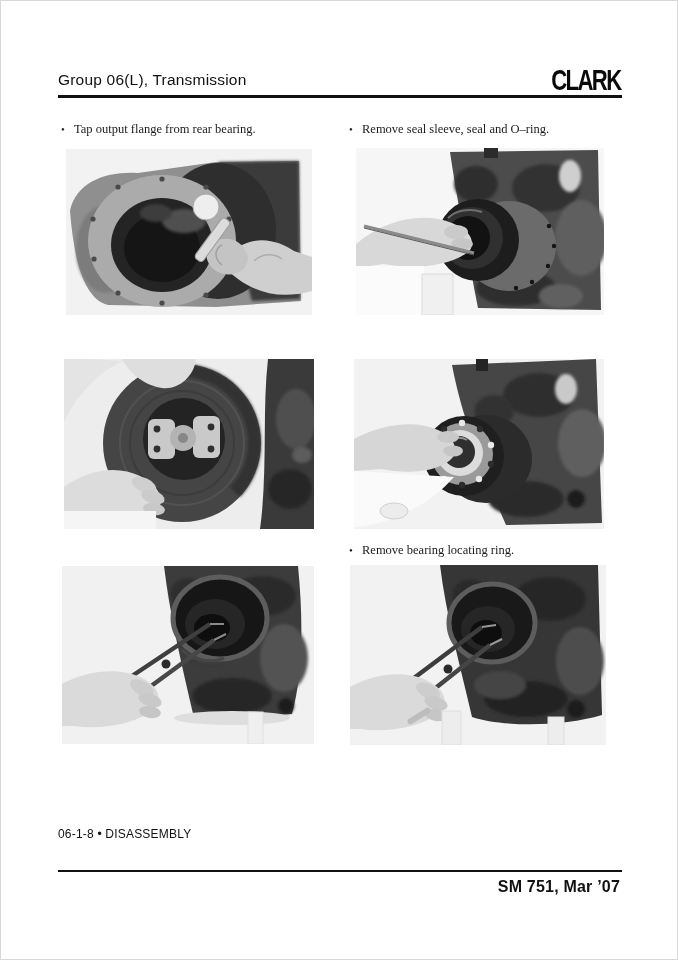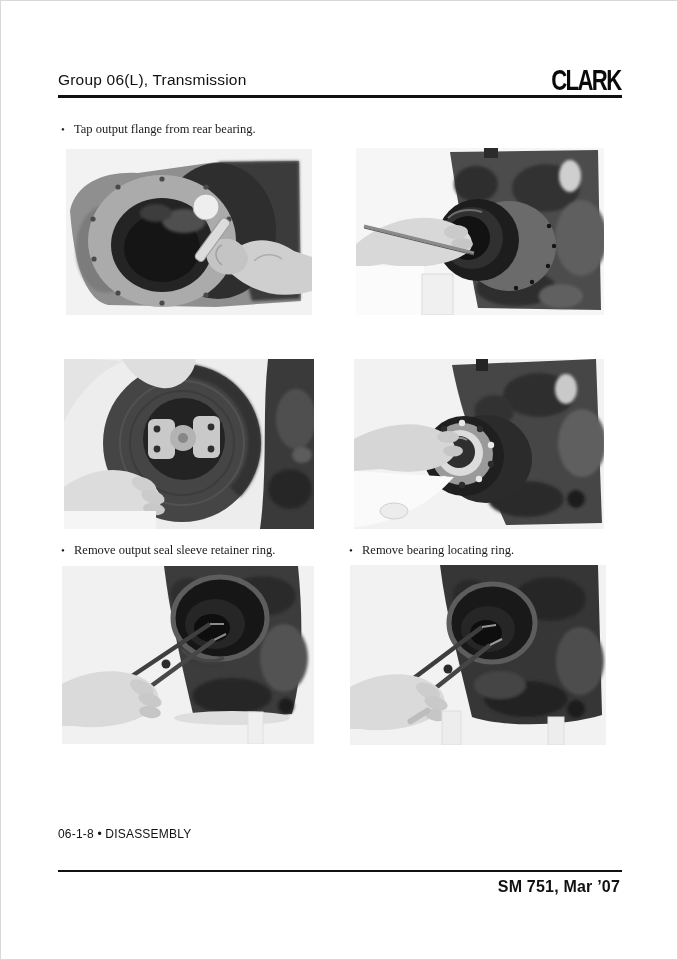--- a/index.html
+++ b/index.html
@@ -78,21 +78,21 @@
 </head>
 <body>
 
 <div class="page">
 
   <h1 class="title">Group 06(L), Transmission</h1>
   <div class="logo">CLARK</div>
   <div class="rule header-rule"></div>
 
   <div class="caption c1"><span class="bullet">•</span><span>Tap output flange from rear bearing.</span></div>
-  <div class="caption c5"><span class="bullet">•</span><span>Remove output seal sleeve retainer ring.</span></div>
+  <div class="caption c2"><span class="bullet">•</span><span>Remove seal sleeve, seal and O–ring.</span></div>
   <div class="caption c6"><span class="bullet">•</span><span>Remove bearing locating ring.</span></div>
 
   <svg class="photo p1" viewBox="0 0 246 166" preserveAspectRatio="none" role="img">
     <defs>
         <filter id="b1" x="-20%" y="-20%" width="140%" height="140%">
           <feGaussianBlur stdDeviation="1.4"></feGaussianBlur>
         </filter>
       </defs>
     <rect width="246" height="166" fill="#f2f2f2"></rect>
     <path d="M4,62 C10,32 42,22 72,24 L150,13 L233,12 L235,152 L150,158 L42,156 C18,150 8,112 4,62 Z" fill="#8f8f8f"></path>

